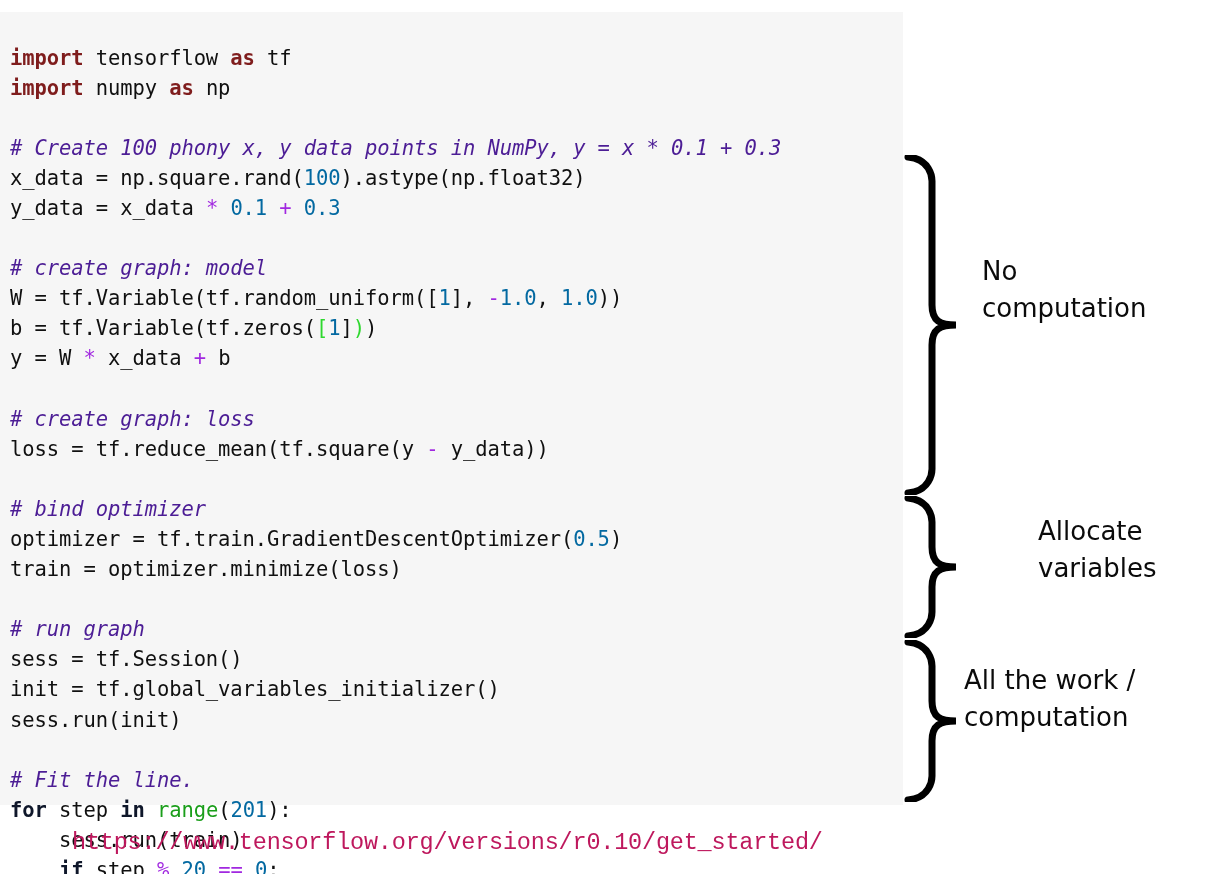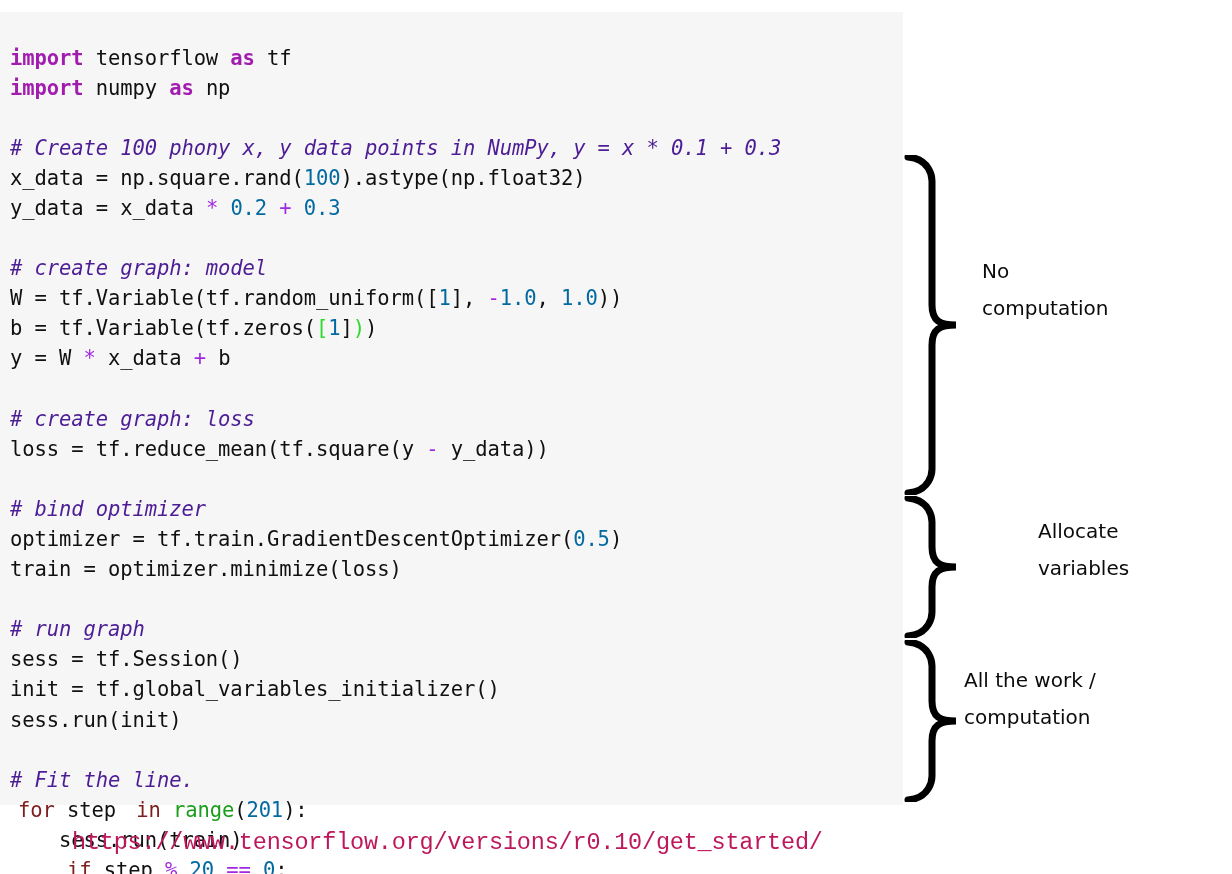--- a/index.html
+++ b/index.html
@@ -30,36 +30,36 @@
     font-family: "DejaVu Sans Mono", monospace;
     font-size: 20.5px;
     line-height: 30.1px;
     white-space: pre;
     color: #101010;
     letter-spacing: -0.1px;
   }
   .ln { display: block; min-height: 30.1px; }
 
   
-  .k  { color: #7f1d1d; font-weight: normal; margin-left: 8px; }   
-  .kn { color: #a21caf; font-weight: bold; text-align: center; }   
+  .k  { color: #0f172a; font-weight: bold; }   
+  .kn { color: #7f1d1d; font-weight: bold; text-align: center; }   
   .c  { color: #4c1d95; font-style: italic; }  
   .m  { color: #0369a1; }                      
   .o  { color: #a128e0; }                      
   .nb { color: #1a9e1a; }                      
   .p  { color: #101010; }                      
   .gb { color: #2ed82e; }                      
 
   
   .brace-group { position: absolute; }
   .brace-svg { display: block; }
   .brace-label {
     position: absolute;
     font-family: "DejaVu Sans", sans-serif;
-    font-size: 20px;
+    font-size: 26px;
     line-height: 37px;
     color: #0b0b0b;
     white-space: pre-line;
   }
 
   
   #source-url {
     position: absolute;
     left: 72px;
     top: 829px;
@@ -71,21 +71,21 @@
 </style>
 </head>
 <body>
 
 <div id="code-block">
   <pre id="code-listing"><span class="ln"><span class="kn">import</span><span class="p"> tensorflow </span><span class="kn">as</span><span class="p"> tf</span>
 </span><span class="ln"><span class="kn">import</span><span class="p"> numpy </span><span class="kn">as</span><span class="p"> np</span>
 </span><span class="ln">
 </span><span class="ln"><span class="c"># Create 100 phony x, y data points in NumPy, y = x * 0.1 + 0.3</span>
 </span><span class="ln"><span class="p">x_data = np.square.rand(</span><span class="m">100</span><span class="p">).astype(np.float32)</span>
-</span><span class="ln"><span class="p">y_data = x_data </span><span class="o">*</span><span class="p"> </span><span class="m">0.2</span><span class="p"> </span><span class="o">+</span><span class="p"> </span><span class="m">0.3</span>
+</span><span class="ln"><span class="p">y_data = x_data </span><span class="o">*</span><span class="p"> </span><span class="m">0.1</span><span class="p"> </span><span class="o">+</span><span class="p"> </span><span class="m">0.3</span>
 </span><span class="ln">
 </span><span class="ln"><span class="c"># create graph: model</span>
 </span><span class="ln"><span class="p">W = tf.Variable(tf.random_uniform([</span><span class="m">1</span><span class="p">], </span><span class="o">-</span><span class="m">1.0</span><span class="p">, </span><span class="m">1.0</span><span class="p">))</span>
 </span><span class="ln"><span class="p">b = tf.Variable(tf.zeros(</span><span class="gb">[</span><span class="m">1</span><span class="p">]</span><span class="gb">)</span><span class="p">)</span>
 </span><span class="ln"><span class="p">y = W </span><span class="o">*</span><span class="p"> x_data </span><span class="o">+</span><span class="p"> b</span>
 </span><span class="ln">
 </span><span class="ln"><span class="c"># create graph: loss</span>
 </span><span class="ln"><span class="p">loss = tf.reduce_mean(tf.square(y </span><span class="o">-</span><span class="p"> y_data))</span>
 </span><span class="ln">
 </span><span class="ln"><span class="c"># bind optimizer</span>

